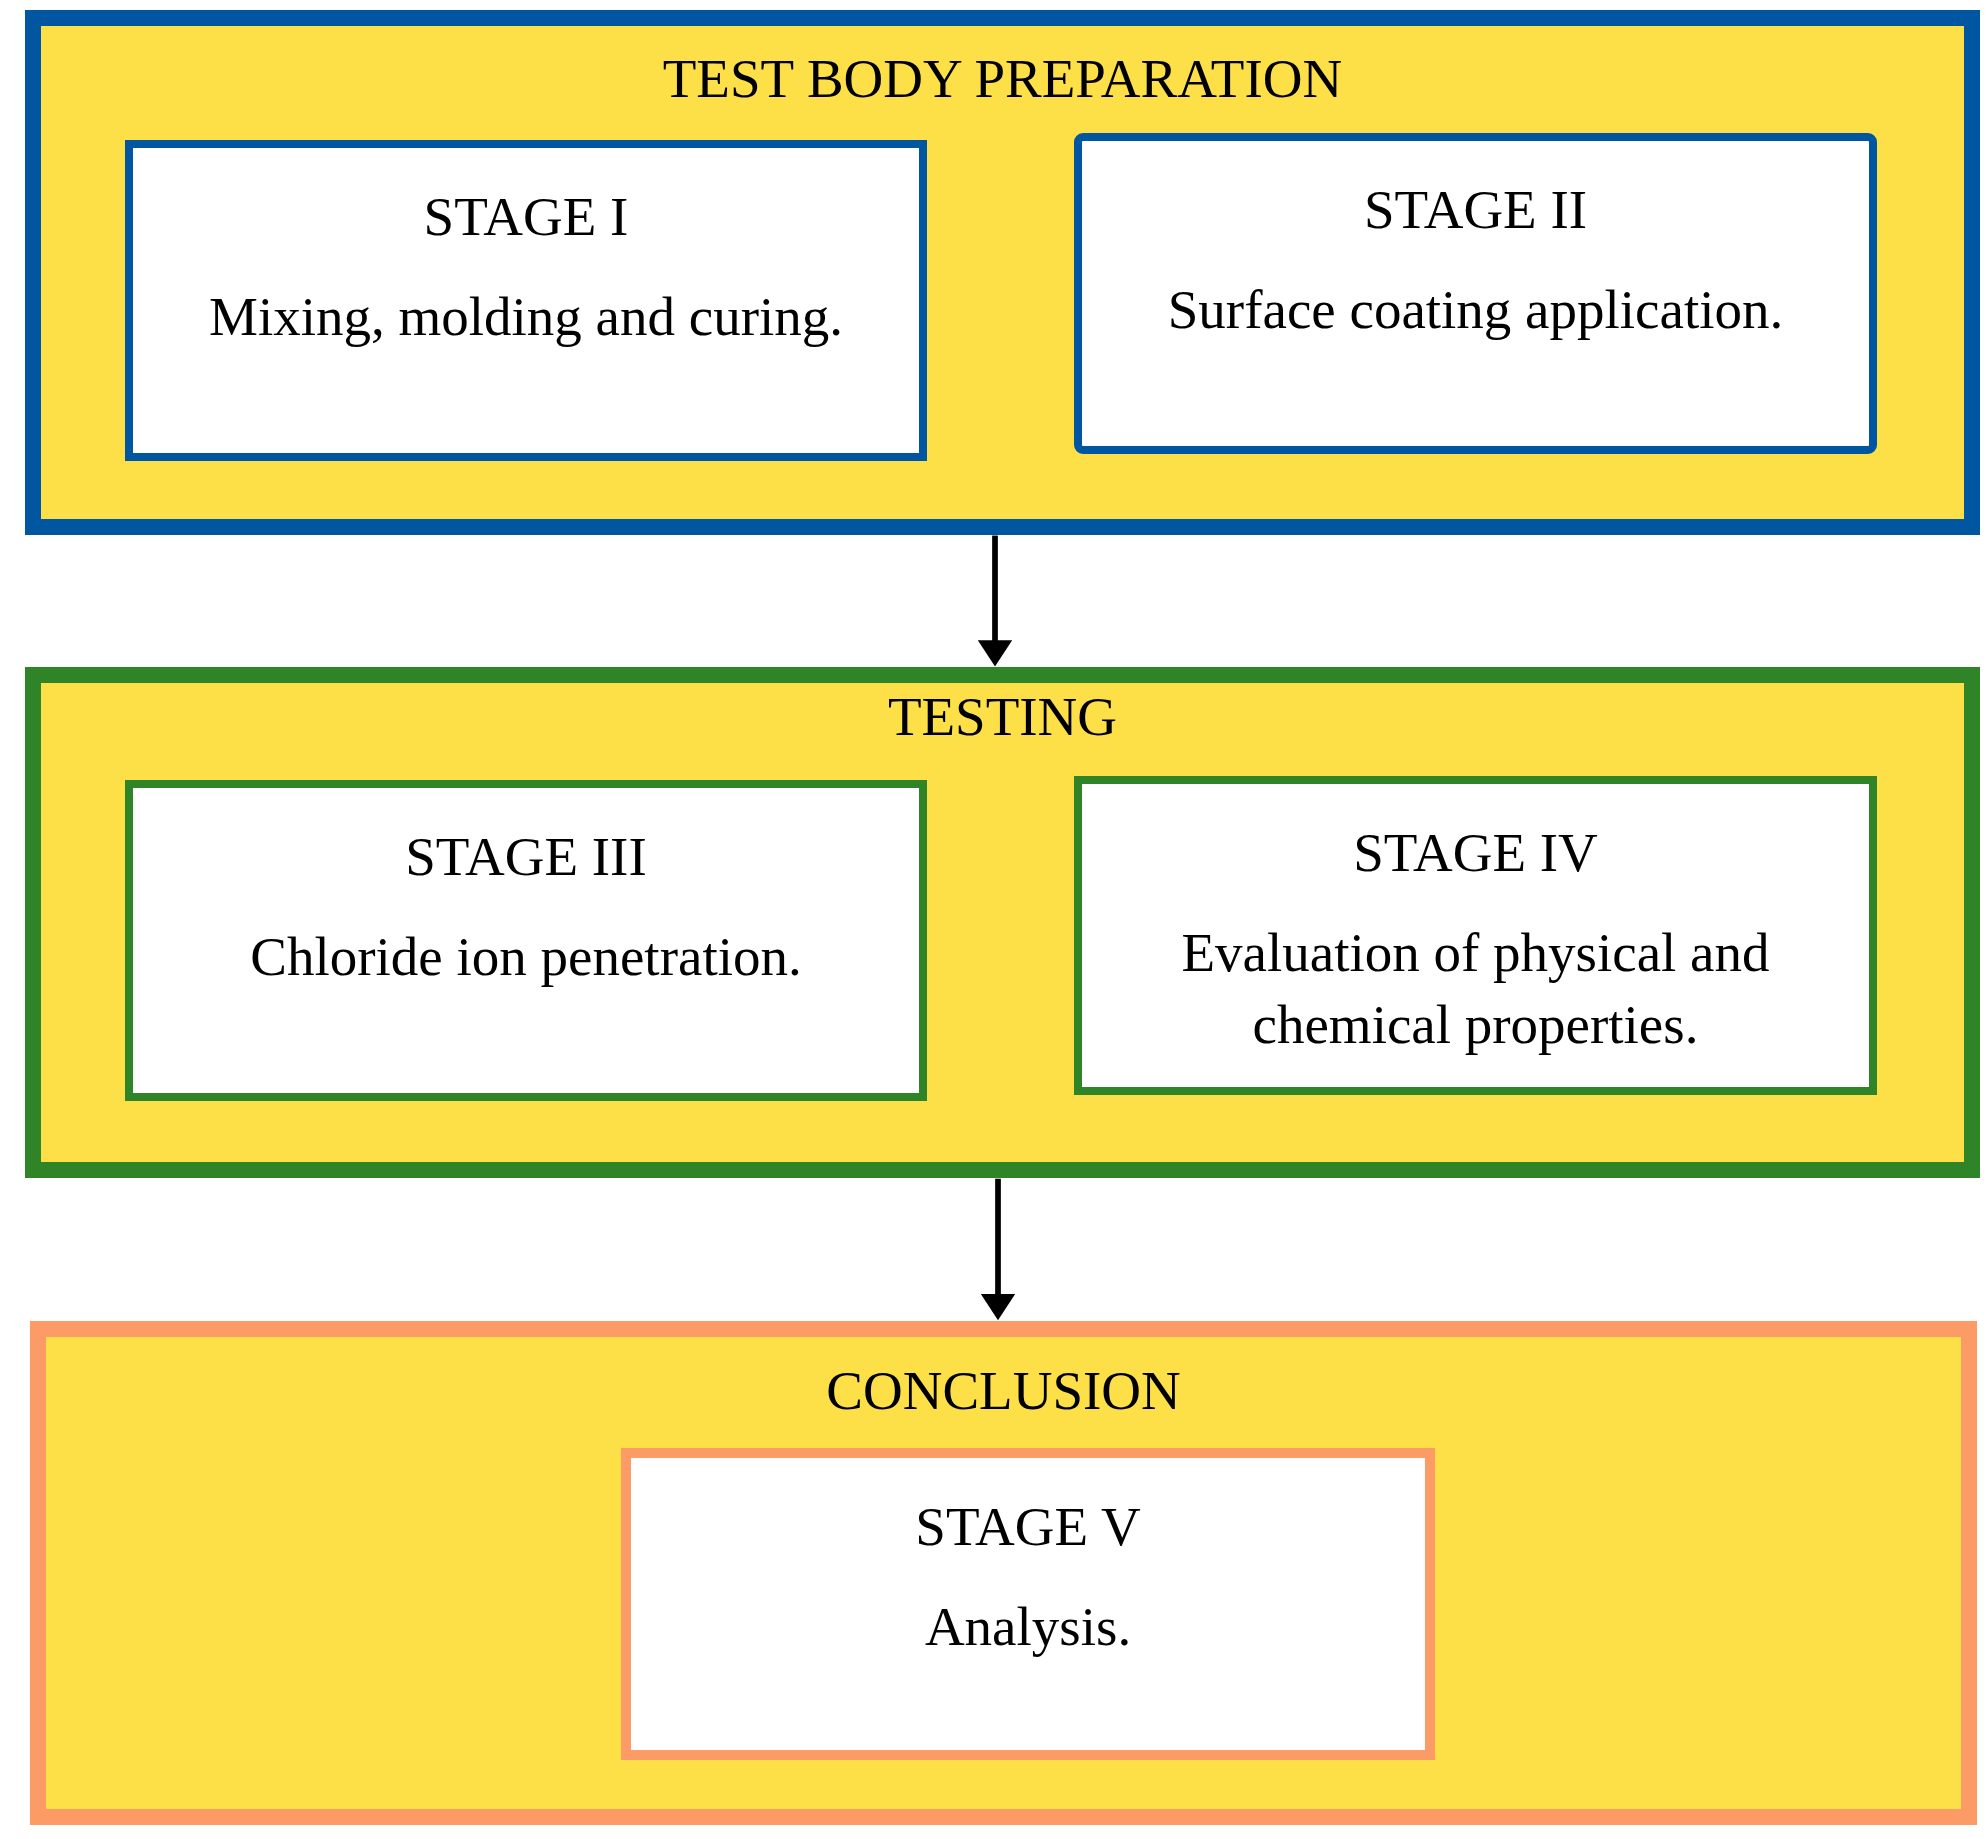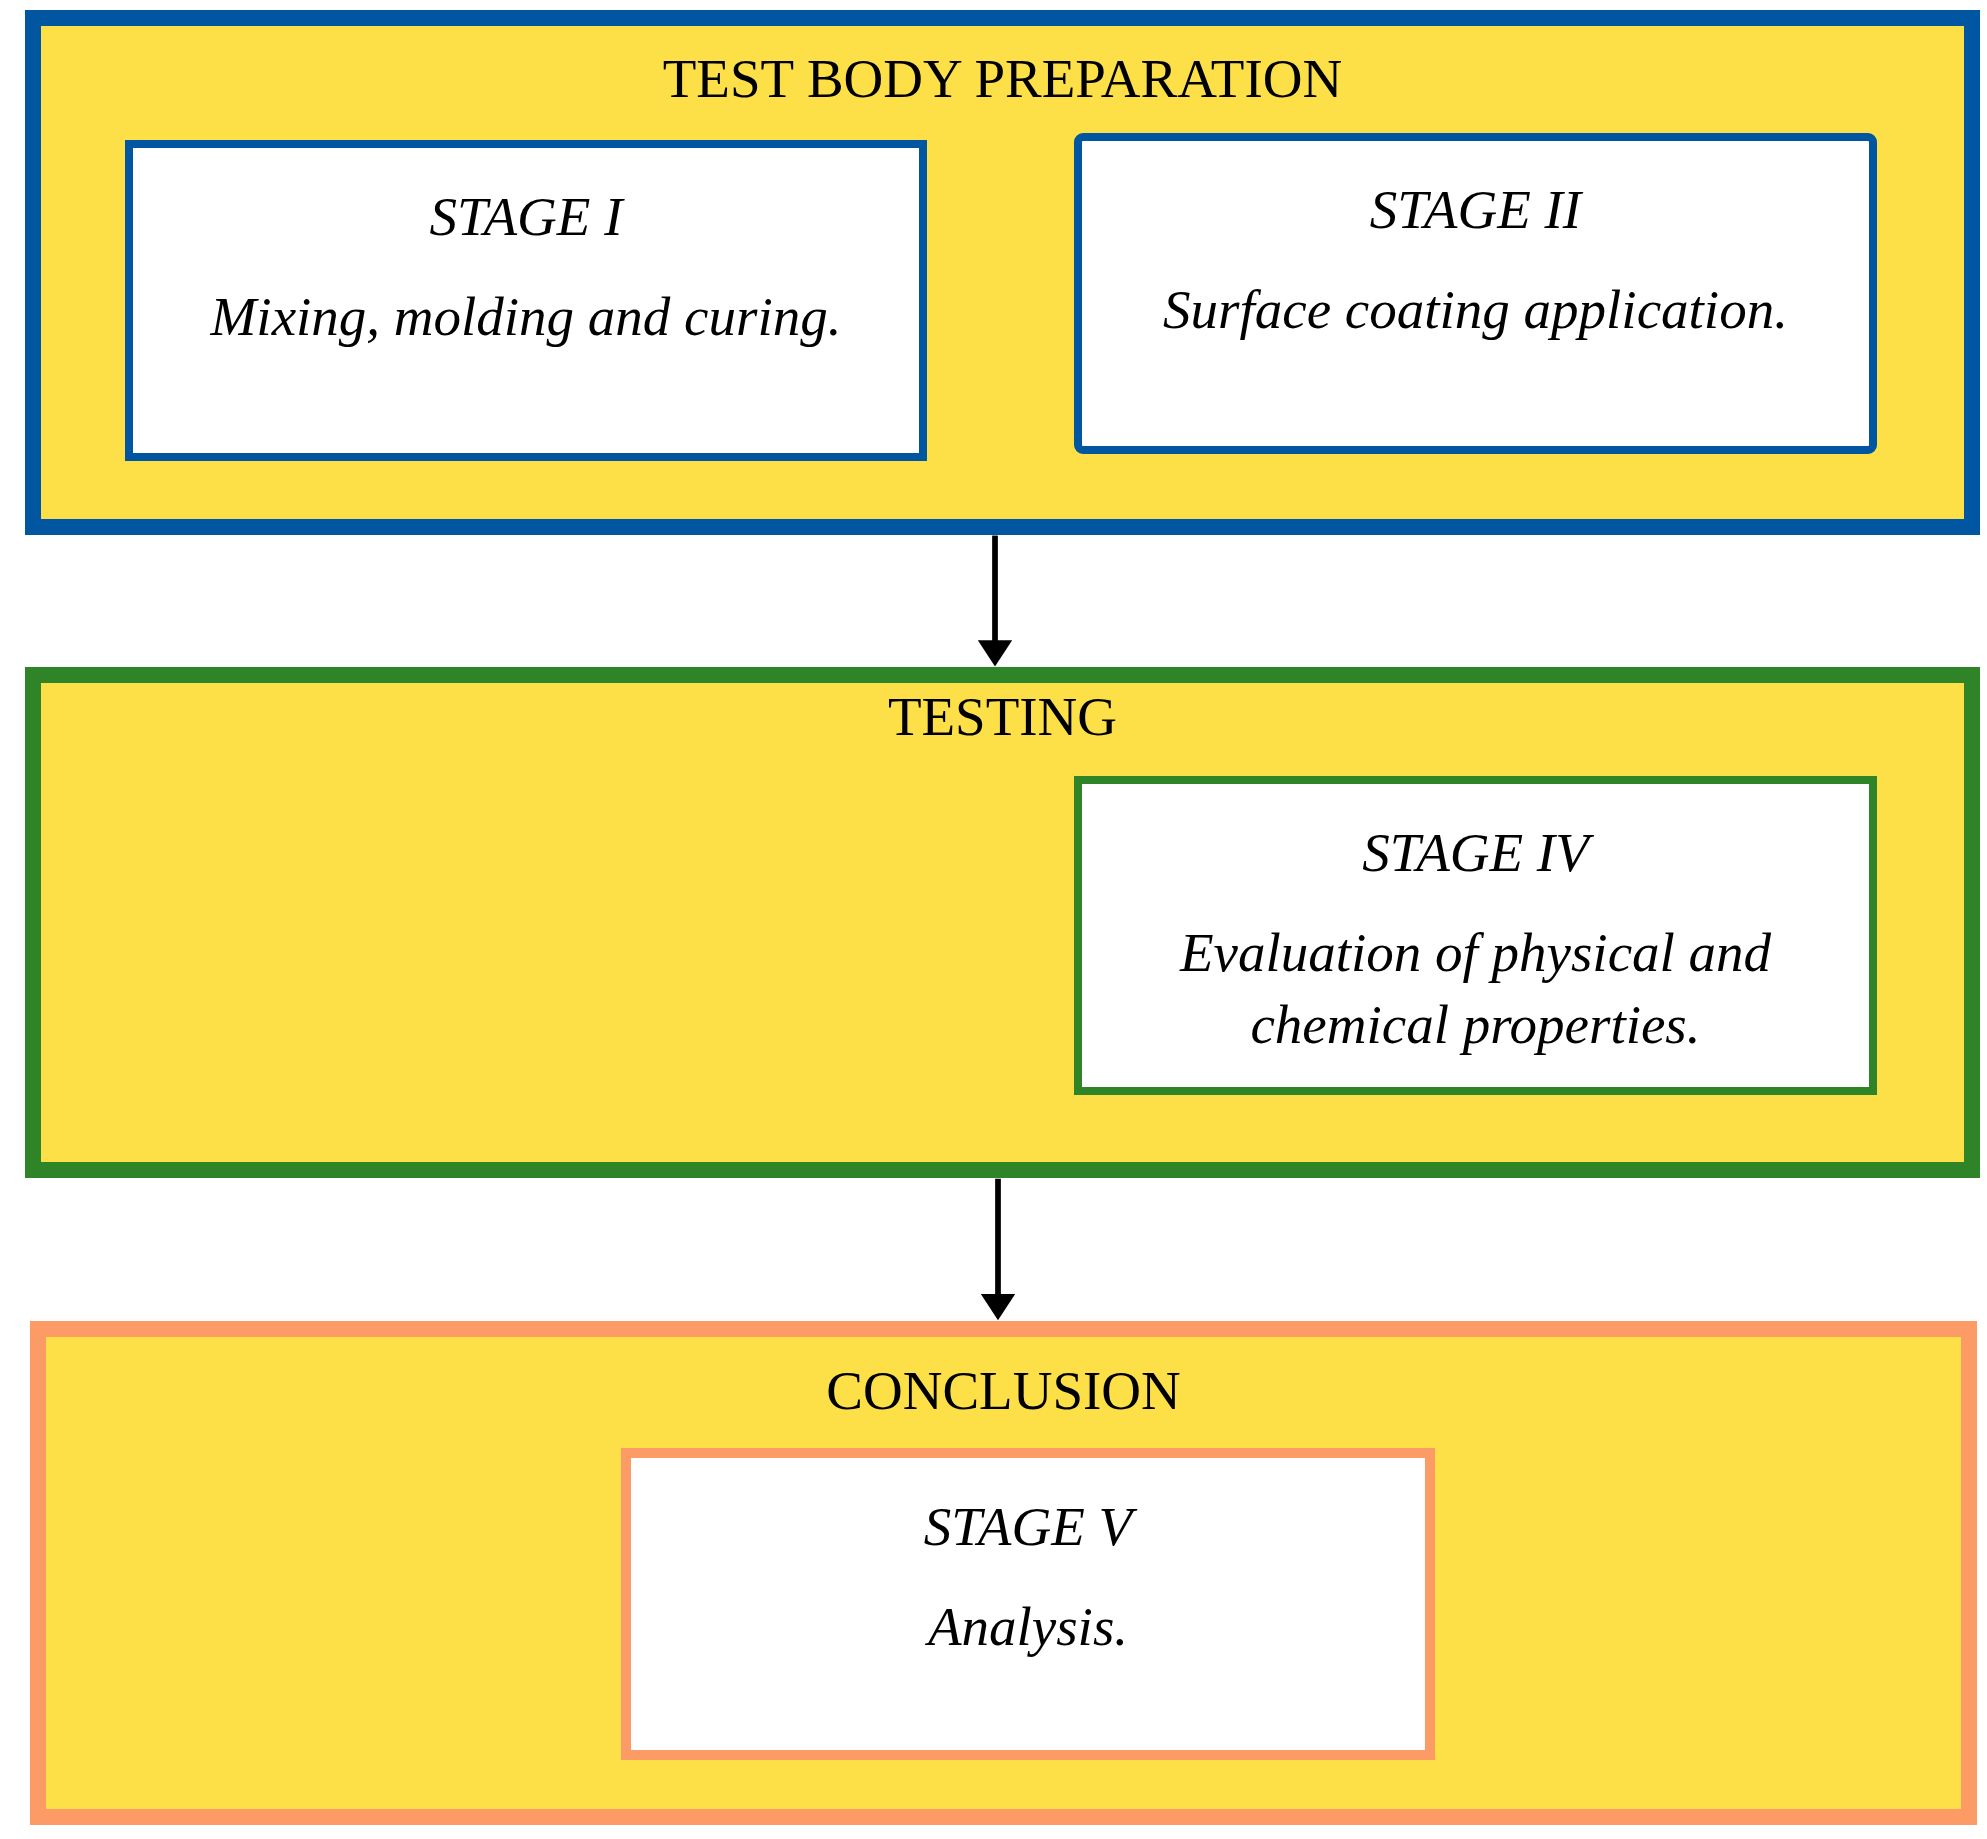--- a/index.html
+++ b/index.html
@@ -40,21 +40,20 @@
   .stage-box {
     position: absolute;
     box-sizing: border-box;
     background: #ffffff;
     display: flex;
     flex-direction: column;
     align-items: center;
     text-align: center;
     padding-top: 37px;
     row-gap: 33px;
-    font-style: italic;
   }
   .stage-blue   { border: 8.3px solid var(--section1-border, #0056A0); }
   .stage-green  { border: 8.3px solid var(--section2-border, #2E8427); }
   .stage-orange { border: 10px solid var(--section3-border, #FC9B66); }
 
   .s1 { left: 84px;  top: 114px; width: 802px; height: 321px; }
   .s2 { left: 1033px; top: 107px; width: 803px; height: 321px; border-radius: 9px; }
   .s3 { left: 84px;  top: 97px; width: 802px; height: 321px; }
   .s4 { left: 1033px; top: 93px; width: 803px; height: 319px; }
   .s5 { left: 575px;  top: 111px; width: 814px; height: 312px; }
@@ -94,20 +93,24 @@
     </div>
   </section>
 
   <svg class="arrow arrow-1" viewBox="0 0 44 160" xmlns="http://www.w3.org/2000/svg" aria-hidden="true">
     <line x1="22" y1="0" x2="22" y2="138" stroke="#000000" stroke-width="7"></line>
     <polygon points="1,128 43,128 22,160" fill="#000000"></polygon>
   </svg>
 
   <section class="panel panel-green">
     <div class="panel-title">TESTING</div>
+    <div class="stage-box stage-green s3">
+      <div class="stage-label">STAGE III</div>
+      <div class="stage-desc">Chloride ion penetration.</div>
+    </div>
     <div class="stage-box stage-green s4">
       <div class="stage-label">STAGE IV</div>
       <div class="stage-desc">Evaluation of physical and chemical properties.</div>
     </div>
   </section>
 
   <svg class="arrow arrow-2" viewBox="0 0 44 173" xmlns="http://www.w3.org/2000/svg" aria-hidden="true">
     <line x1="22" y1="0" x2="22" y2="150" stroke="#000000" stroke-width="7"></line>
     <polygon points="1,141 43,141 22,173" fill="#000000"></polygon>
   </svg>

